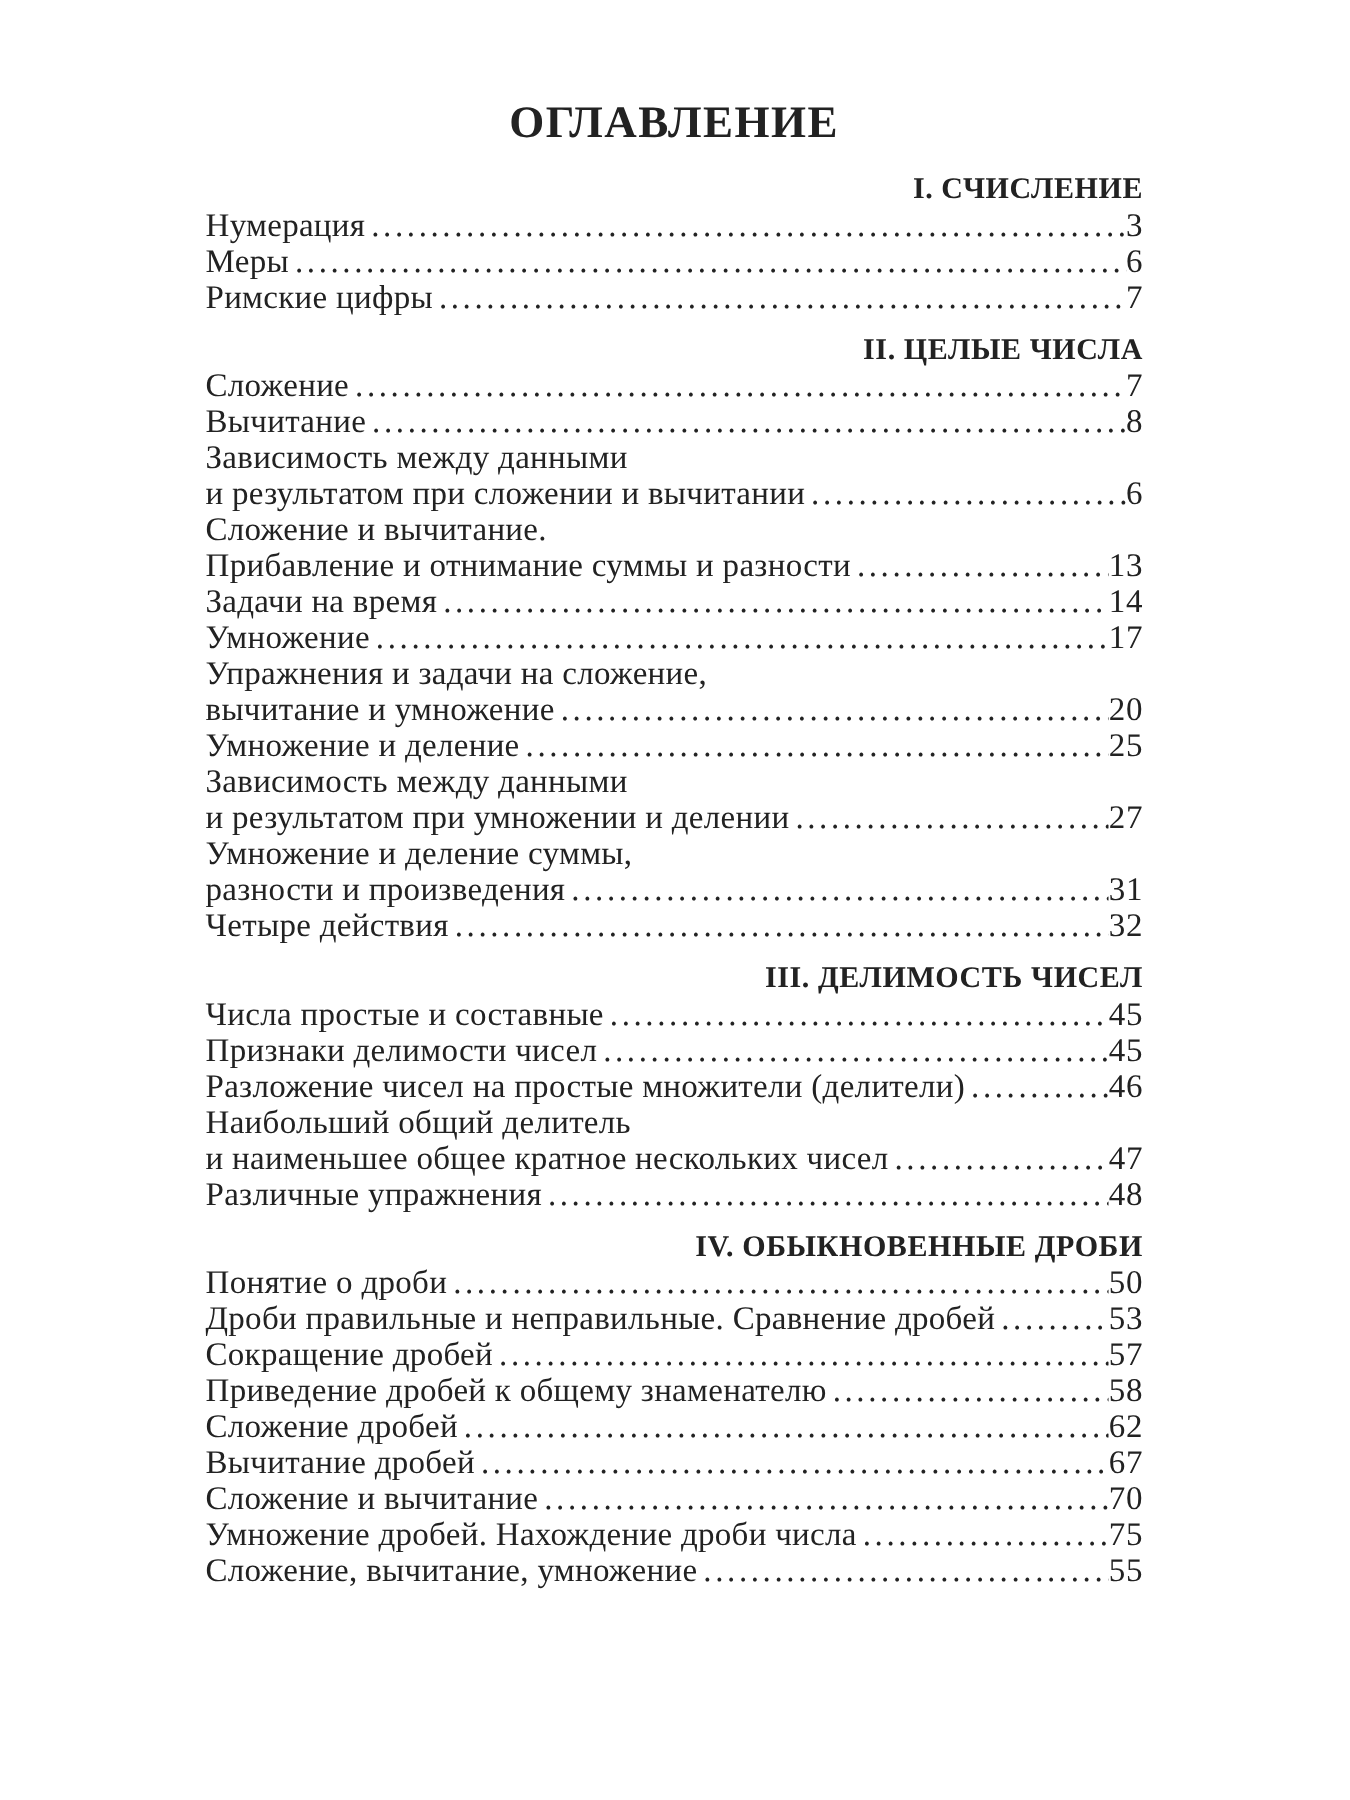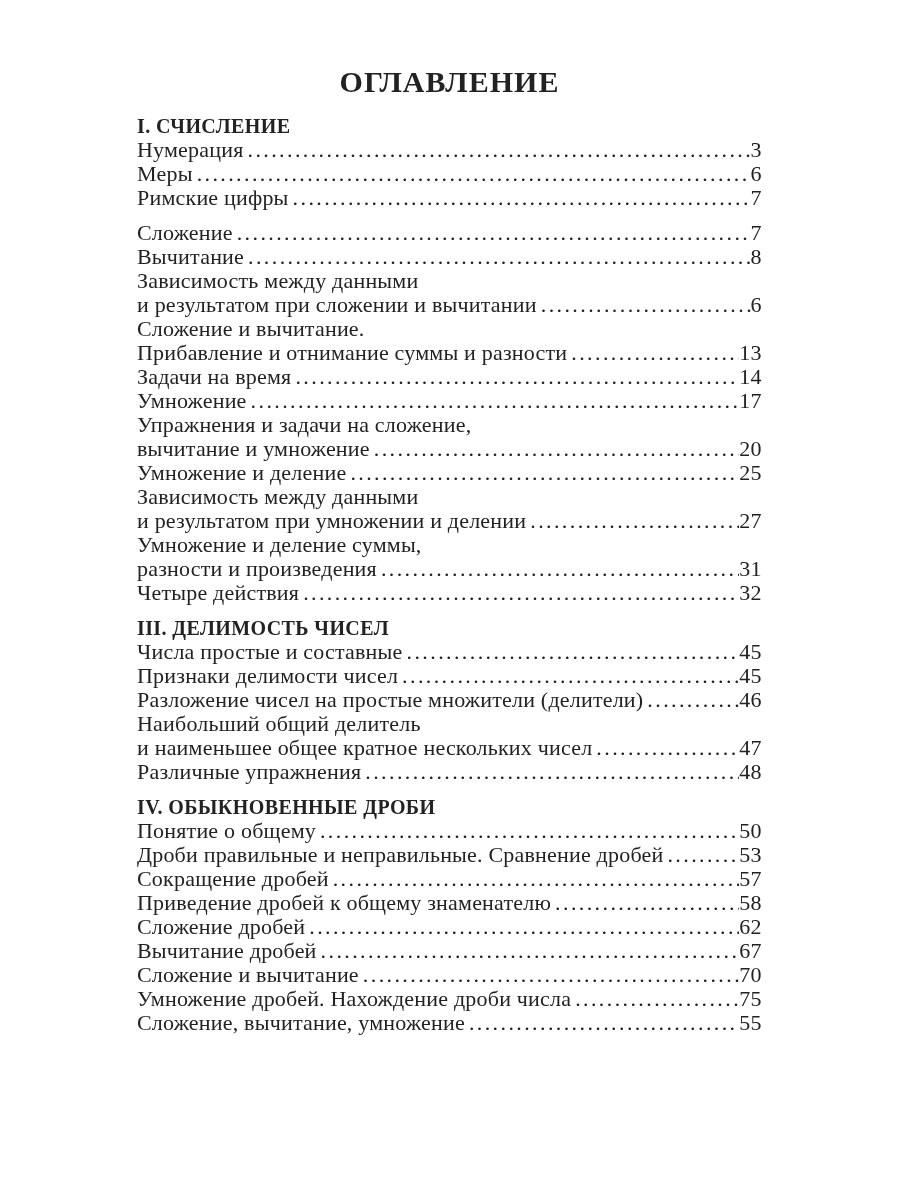--- a/index.html
+++ b/index.html
@@ -25,20 +25,21 @@
   .title {
     margin: 0 0 14px 0;
     font-size: 30px;
     line-height: 36px;
     font-weight: 700;
     text-align: center;
     letter-spacing: 1px;
   }
   .toc-section {
     margin-top: 11px;
+    text-align: right;
   }
   .section-heading {
     margin: 0;
     font-size: 20px;
     line-height: 24px;
     font-weight: 700;
     letter-spacing: 0.4px;
   }
   .toc-row {
     display: flex;
@@ -84,20 +85,21 @@
           <span class="dot-leader"></span>
           <span class="page-num">6</span>
         </div>
         <div class="toc-row">
           <span class="entry-label">Римские цифры</span>
           <span class="dot-leader"></span>
           <span class="page-num">7</span>
         </div>
       </section>
       <section class="toc-section">
+        <h2 class="section-heading">II. ЦЕЛЫЕ ЧИСЛА</h2>
         <div class="toc-row">
           <span class="entry-label">Сложение</span>
           <span class="dot-leader"></span>
           <span class="page-num">7</span>
         </div>
         <div class="toc-row">
           <span class="entry-label">Вычитание</span>
           <span class="dot-leader"></span>
           <span class="page-num">8</span>
         </div>
@@ -189,21 +191,21 @@
         </div>
         <div class="toc-row">
           <span class="entry-label">Различные упражнения</span>
           <span class="dot-leader"></span>
           <span class="page-num">48</span>
         </div>
       </section>
       <section class="toc-section">
         <h2 class="section-heading">IV. ОБЫКНОВЕННЫЕ ДРОБИ</h2>
         <div class="toc-row">
-          <span class="entry-label">Понятие о общему</span>
+          <span class="entry-label">Понятие о дроби</span>
           <span class="dot-leader"></span>
           <span class="page-num">50</span>
         </div>
         <div class="toc-row">
           <span class="entry-label">Дроби правильные и неправильные. Сравнение дробей</span>
           <span class="dot-leader"></span>
           <span class="page-num">53</span>
         </div>
         <div class="toc-row">
           <span class="entry-label">Сокращение дробей</span>

